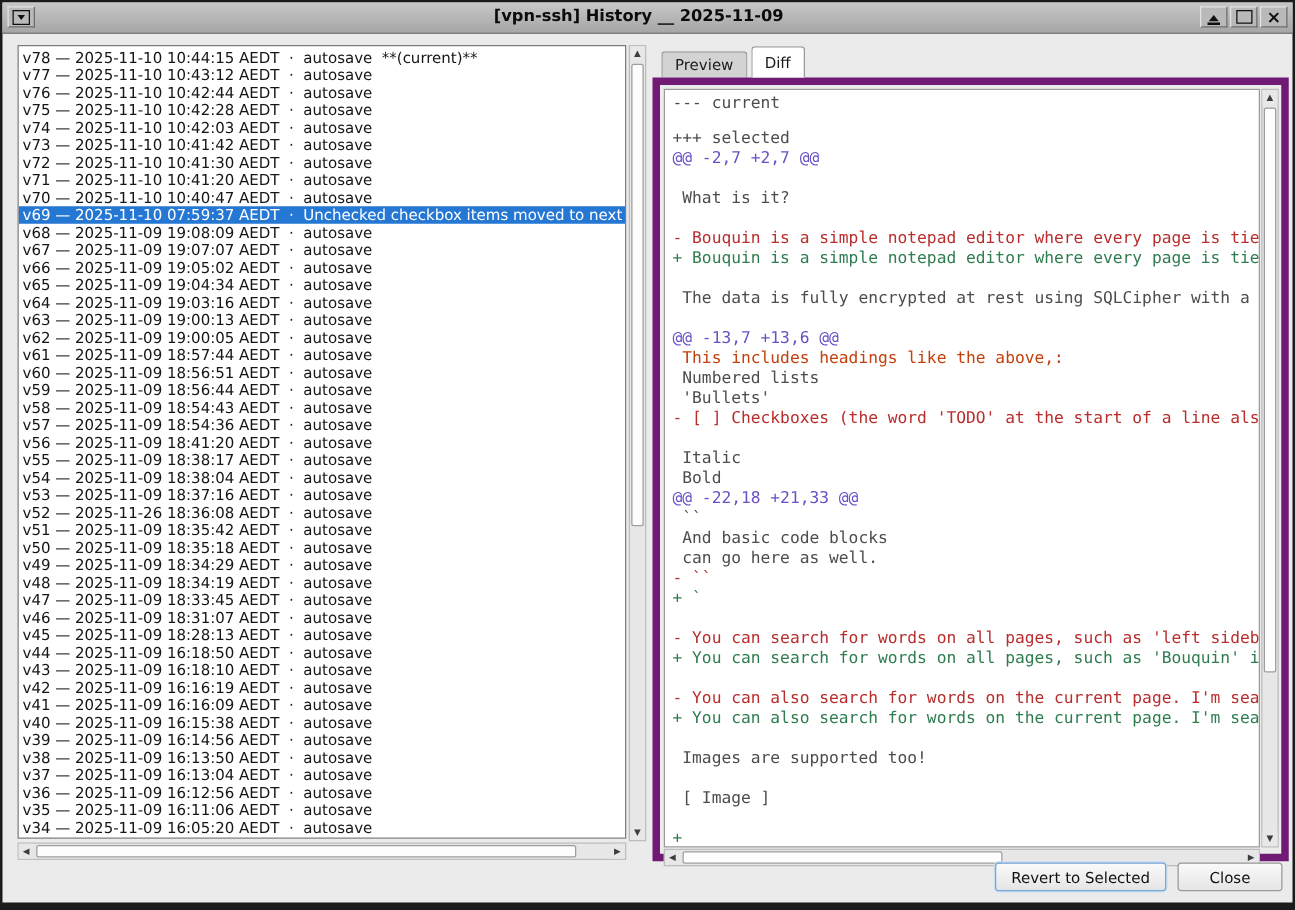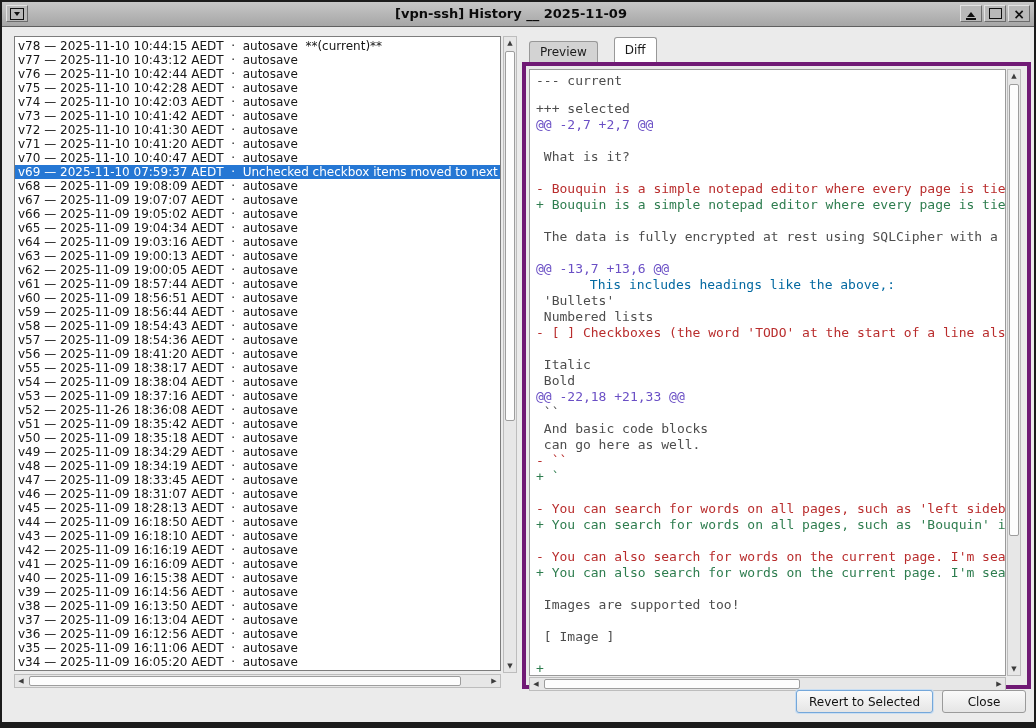--- a/index.html
+++ b/index.html
@@ -45,28 +45,28 @@
   .sb-h .sb-left{left:0;}
   .sb-h .sb-right{right:0;}
   .sb-thumb{position:absolute;background:#fdfdfd;border:1px solid #9d9d9d;border-radius:2px;box-sizing:border-box;}
   .sb-v .sb-thumb{left:1px;right:1px;}
   .sb-h .sb-thumb{top:1px;bottom:1px;}
   .list-vscroll{left:489px;top:0;width:14px;height:637px;}
   .list-vthumb{top:14px;height:370px;}
   .list-hscroll{left:0;top:638px;width:487px;height:14px;}
   .list-hthumb{left:14px;width:432px;}
   
-  .tabs{position:absolute;left:527px;top:36px;height:24px;display:flex;align-items:flex-end;gap:16px;}
+  .tabs{position:absolute;left:527px;top:36px;height:24px;display:flex;align-items:flex-end;gap:3px;}
   .tab{box-sizing:border-box;border:1px solid #989898;border-bottom:none;
        border-radius:3px 3px 0 0;padding:0 10px;font-size:12px;color:#1a1a1a;
        display:flex;align-items:center;}
   .tab-inactive{height:21px;background:#d3d3d3;}
   .tab-active{height:25px;background:#ffffff;position:relative;z-index:3;}
   .nb-body{position:absolute;left:520px;top:60px;width:509px;height:627px;
-           border:4px solid #701a75;background:#ebebeb;box-sizing:border-box;}
+           border:6px solid #701a75;background:#ebebeb;box-sizing:border-box;}
   .diff-view{position:absolute;left:3px;top:3px;width:477px;height:607px;background:#ffffff;
              border:1px solid #9a9a9a;box-sizing:border-box;overflow:hidden;
              padding:3px 0 0 6px;}
   .dl{height:16px;line-height:16px;font-size:13px;white-space:pre;
       font-family:"DejaVu Sans Mono","Liberation Mono",monospace;}
   .diff-vscroll{left:481px;top:3px;width:14px;height:607px;}
   .diff-vthumb{top:14px;height:452px;}
   .diff-hscroll{left:3px;top:611px;width:477px;height:14px;}
   .diff-hthumb{left:14px;width:256px;}
   
@@ -178,23 +178,23 @@
         <div class="dl" style="color: rgb(106, 79, 197);">@@ -2,7 +2,7 @@</div>
         <div class="dl" style="color: rgb(77, 77, 77);"></div>
         <div class="dl" style="color: rgb(77, 77, 77);"> What is it?</div>
         <div class="dl" style="color: rgb(77, 77, 77);"></div>
         <div class="dl" style="color: rgb(185, 45, 45);">- Bouquin is a simple notepad editor where every page is tied</div>
         <div class="dl" style="color: rgb(46, 125, 79);">+ Bouquin is a simple notepad editor where every page is tied</div>
         <div class="dl" style="color: rgb(77, 77, 77);"></div>
         <div class="dl" style="color: rgb(77, 77, 77);"> The data is fully encrypted at rest using SQLCipher with a s</div>
         <div class="dl" style="color: rgb(77, 77, 77);"></div>
         <div class="dl" style="color: rgb(106, 79, 197);">@@ -13,7 +13,6 @@</div>
-        <div class="dl" style="color: #0369a1; margin-left: 46px;"> This includes headings like the above,:</div>
+        <div class="dl" style="color: #c2410c;"> This includes headings like the above,:</div>
+        <div class="dl" style="color: rgb(77, 77, 77);"> Numbered lists</div>
         <div class="dl" style="color: rgb(77, 77, 77);"> 'Bullets'</div>
-        <div class="dl" style="color: rgb(77, 77, 77);"> Numbered lists</div>
         <div class="dl" style="color: rgb(185, 45, 45);">- [ ] Checkboxes (the word 'TODO' at the start of a line also</div>
         <div class="dl" style="color: rgb(77, 77, 77);"></div>
         <div class="dl" style="color: rgb(77, 77, 77);"> Italic</div>
         <div class="dl" style="color: rgb(77, 77, 77);"> Bold</div>
         <div class="dl" style="color: rgb(106, 79, 197);">@@ -22,18 +21,33 @@</div>
         <div class="dl" style="color: rgb(77, 77, 77);"> ``</div>
         <div class="dl" style="color: rgb(77, 77, 77);"> And basic code blocks</div>
         <div class="dl" style="color: rgb(77, 77, 77);"> can go here as well.</div>
         <div class="dl" style="color: rgb(185, 45, 45);">- ``</div>
         <div class="dl" style="color: rgb(46, 125, 79);">+ `</div>

